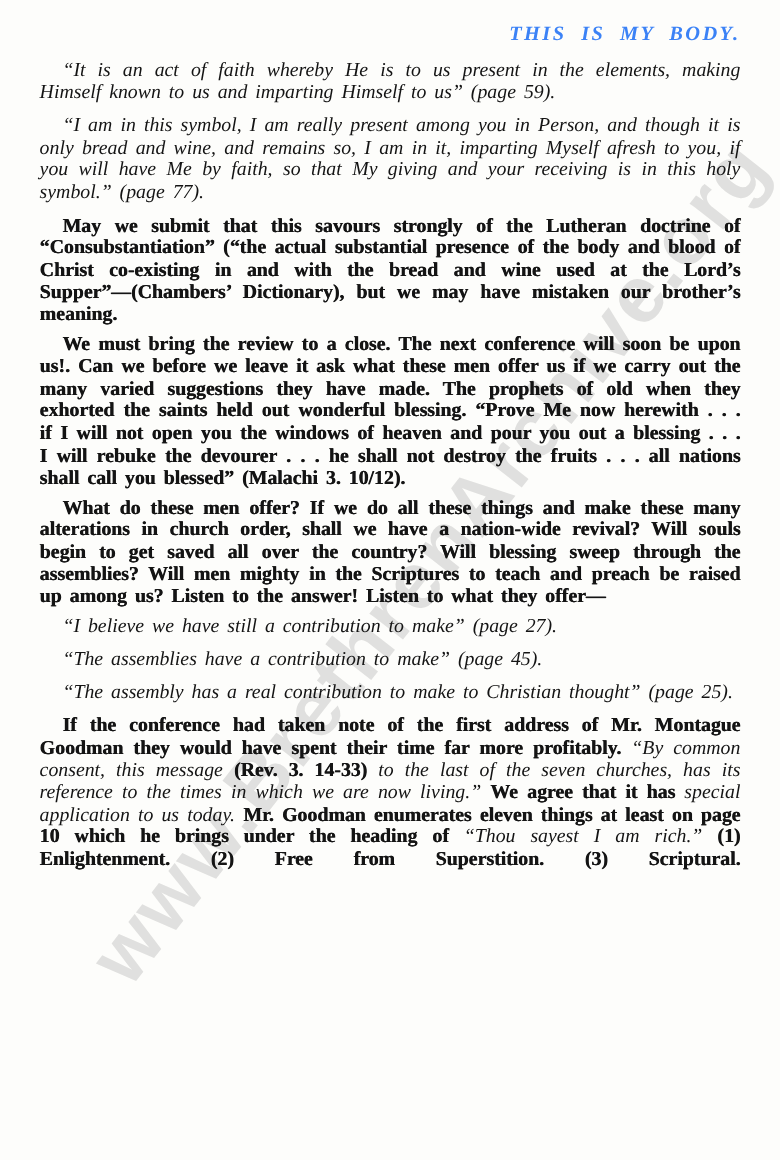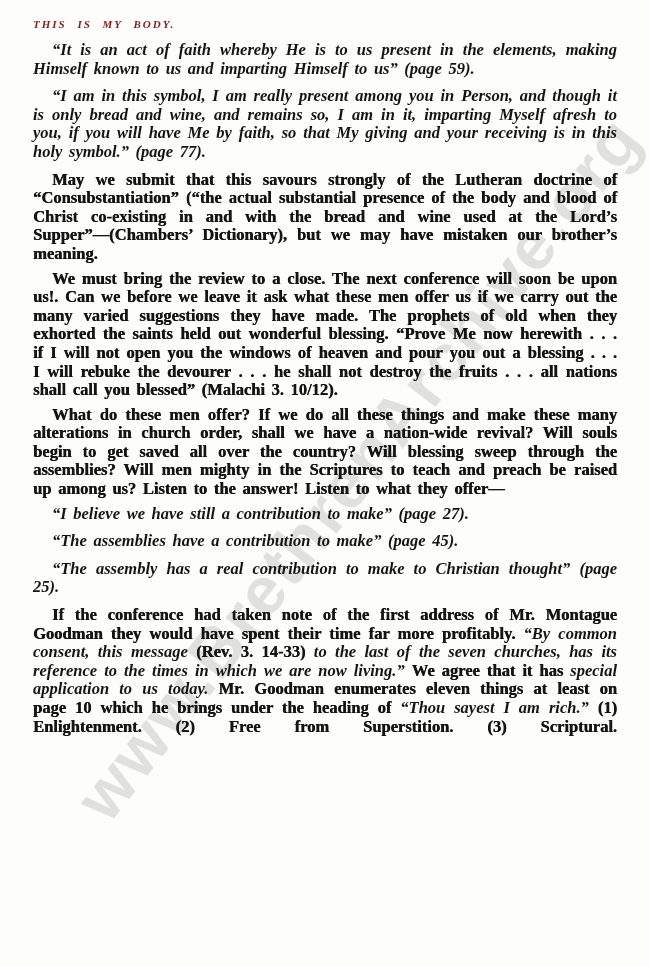--- a/index.html
+++ b/index.html
@@ -33,27 +33,27 @@
   }
   .content {
     position: absolute;
     left: 33px;
     top: 18px;
     width: 584px;
     z-index: 1;
   }
   .doc-title {
     margin: 0 0 11px 0;
-    text-align: left;
-    font-size: 11px;
+    text-align: right;
+    font-size: 17px;
     font-style: italic;
     font-weight: bold;
     letter-spacing: 2px;
     word-spacing: 6px;
-    color: #7f1d1d;
+    color: #3b82f6;
   }
   .content p {
     margin: 0 0 6px 0;
     text-align: justify;
     text-indent: 19px;
     font-size: 16.5px;
     line-height: 18.6px;
     word-spacing: 2.5px;
   }
   .content p.quote {
@@ -65,21 +65,21 @@
   .justify-last {
     text-align-last: justify;
   }
   .ro {
     font-style: normal;
     text-shadow: 0.4px 0 0 currentColor; 
     font-weight: bold;
   }
   .it {
     font-style: italic;
-    font-weight: bold;
+    font-weight: normal;
   }
 </style>
 </head>
 <body>
 
 <div class="page">
   <div class="watermark">www.BrethrenArchive.org</div>
   <div class="content">
     <h1 class="doc-title">THIS IS MY BODY.</h1>
     <main>

